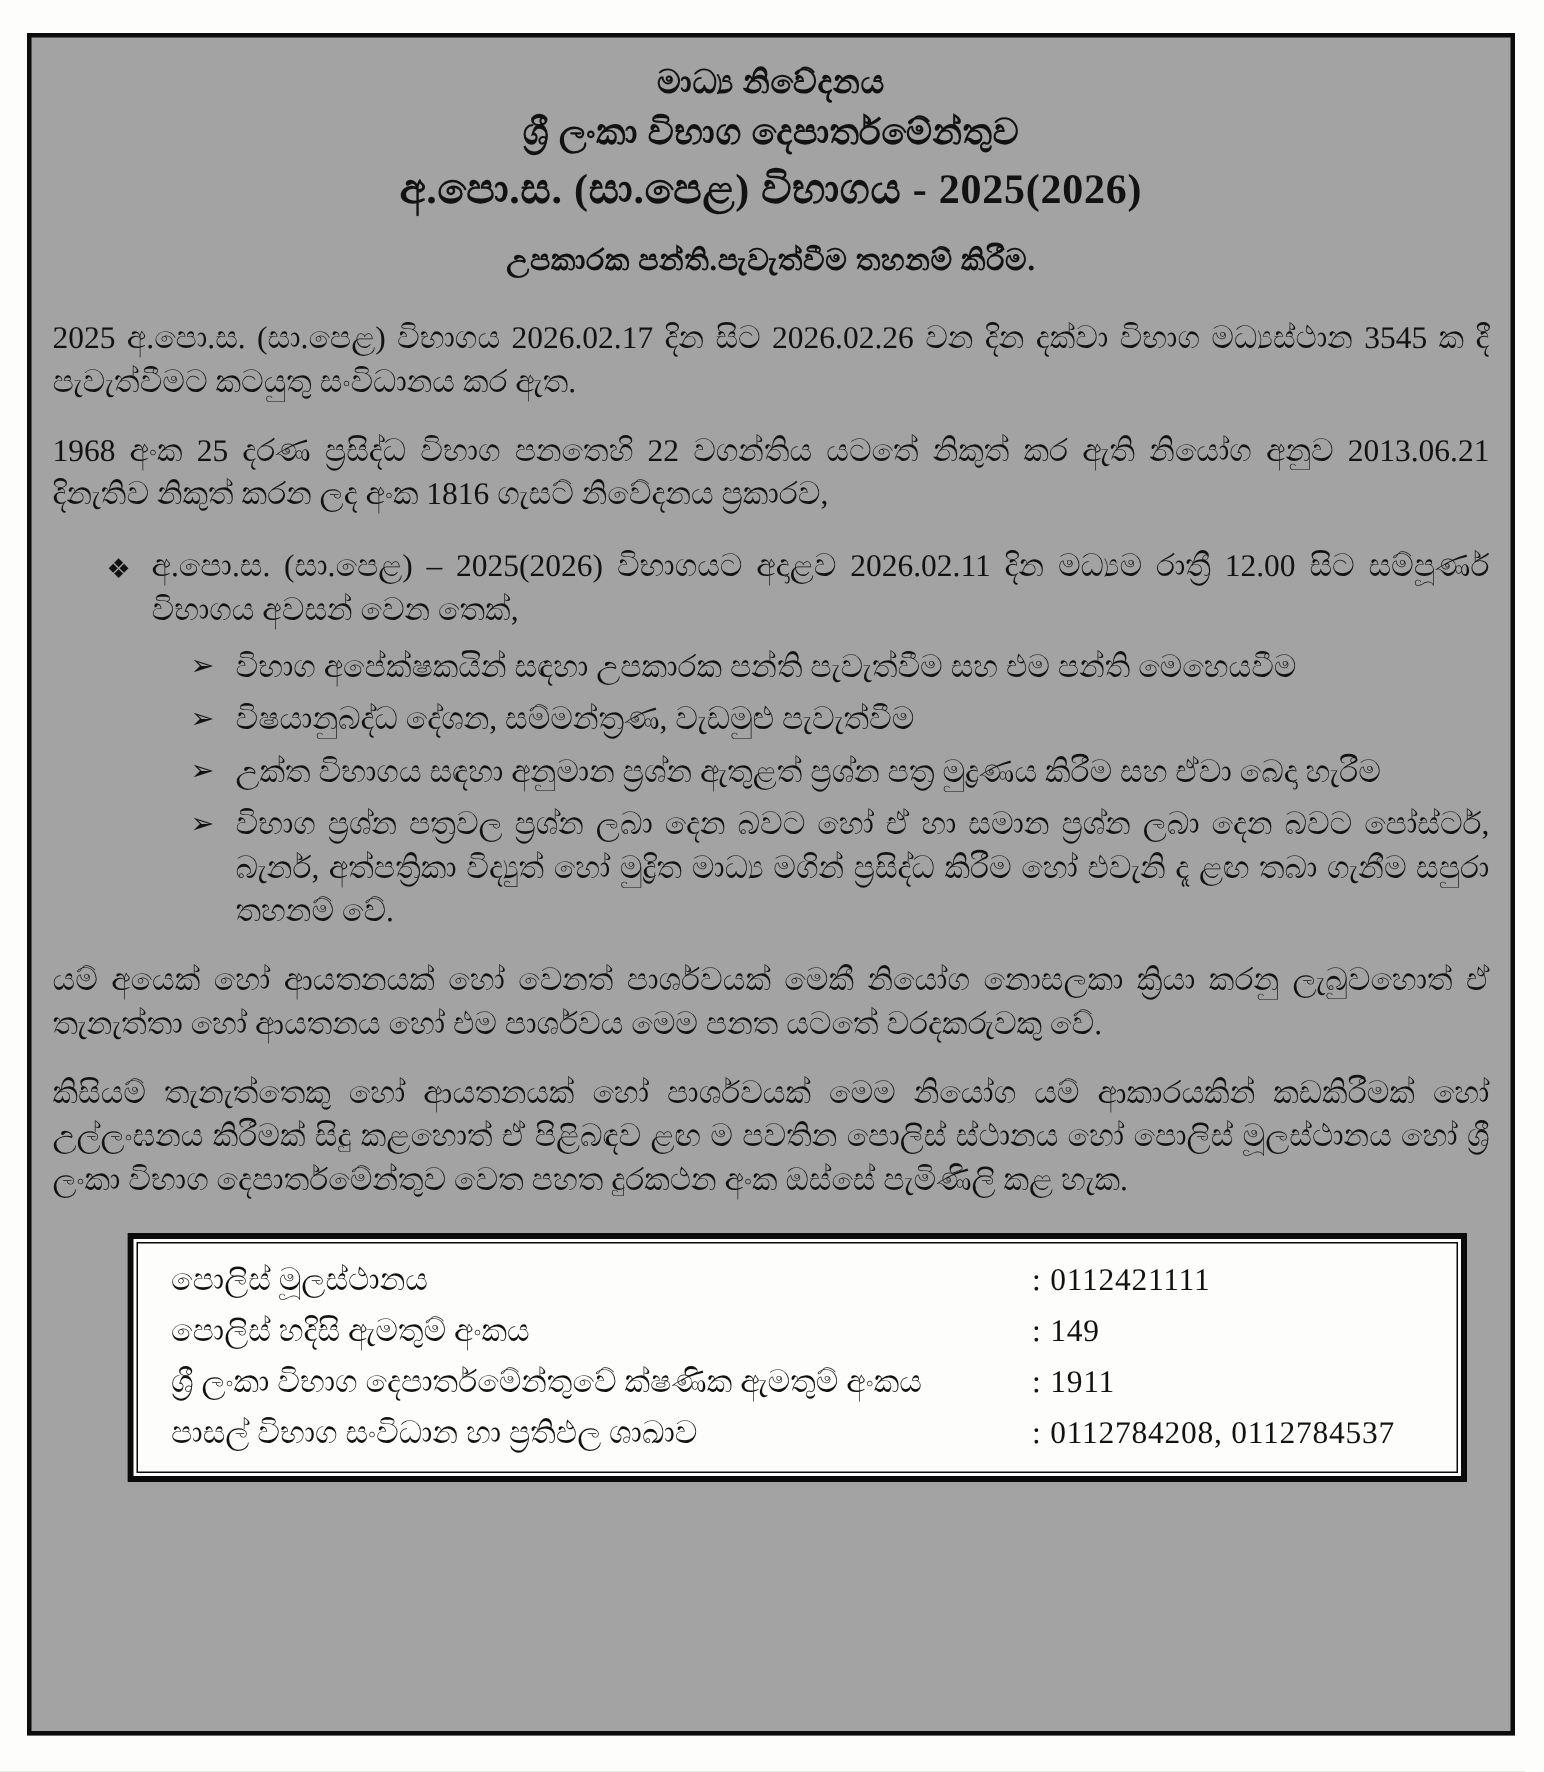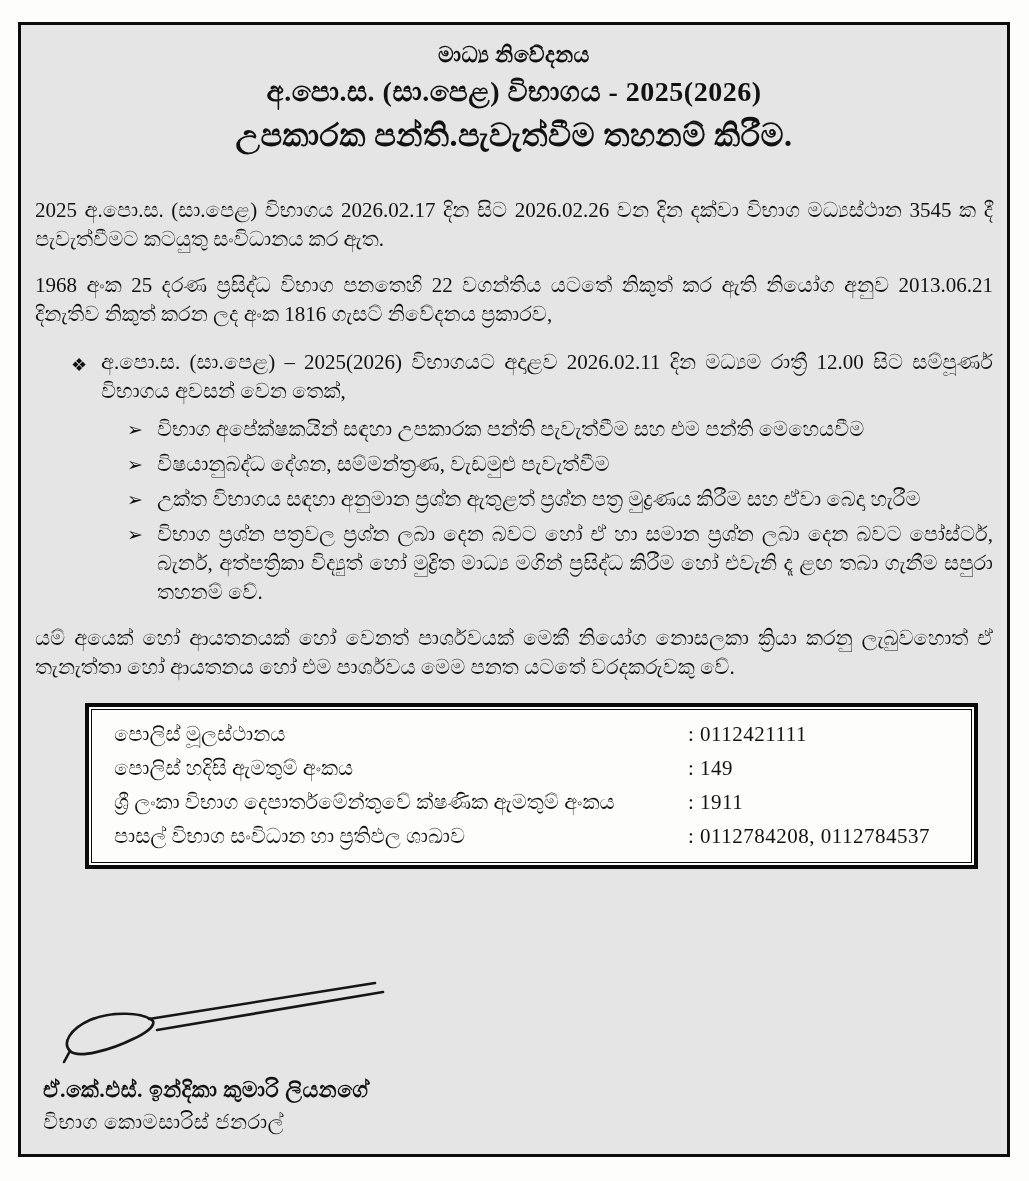--- a/index.html
+++ b/index.html
@@ -14,36 +14,36 @@
     width:1029px; height:1181px;
     background:#fdfdfc;
     overflow:hidden;
   }
   .frame {
     position:absolute;
     left:18px; top:22px;
     width:992px; height:1135px;
     border:3px solid #0c0c0c;
     padding:12px 12px 0 12px;
-    background:#e5e5e5;
+    background:#a3a3a3;
   }
   .hdr { text-align:center; font-weight:bold; }
   .hdr-line { letter-spacing:0.5px; }
   .hdr .l1 { font-size:22px; margin-top:5px; }
   .hdr .l2 { font-size:24px; margin-top:8px; }
   .hdr .l3 { font-size:28px; margin-top:8px; }
-  .hdr .l4 { font-size:32px; margin-top:8px;text-align:center; }
+  .hdr .l4 { font-size:20px; margin-top:20px;text-align:center; }
 
   p.body {
     font-size:21px;
     line-height:29px;
     text-align:justify;
     margin:17px 2px 0 2px;
   }
-  p.first { margin-top:42px; }
+  p.first { margin-top:25px; }
 
   .lead-row {
     position:relative;
     margin:19px 2px 0 2px;
     padding-left:66px;
     font-size:21px;
     line-height:29px;
     text-align:justify;
   }
   .lead-row .marker {
@@ -112,20 +112,21 @@
   }
 </style>
 </head>
 <body>
 
 <div class="page">
   <div class="frame">
 
     <div class="hdr">
       <div class="hdr-line l1">මාධ්‍ය නිවේදනය</div>
+      <div class="hdr-line l2">ශ්‍රී ලංකා විභාග දෙපාර්තමේන්තුව</div>
       <div class="hdr-line l3">අ.පො.ස. (සා.පෙළ) විභාගය - 2025(2026)</div>
       <div class="hdr-line l4">උපකාරක පන්ති.පැවැත්වීම තහනම් කිරීම.</div>
     </div>
 
     <p class="body first">2025 අ.පො.ස. (සා.පෙළ) විභාගය 2026.02.17 දින සිට 2026.02.26 වන දින දක්වා විභාග මධ්‍යස්ථාන 3545 ක දී පැවැත්වීමට කටයුතු සංවිධානය කර ඇත.</p>
 
     <p class="body">1968 අංක 25 දරණ ප්‍රසිද්ධ විභාග පනතෙහි 22 වගන්තිය යටතේ නිකුත් කර ඇති නියෝග අනුව 2013.06.21 දිනැතිව නිකුත් කරන ලද අංක 1816 ගැසට් නිවේදනය ප්‍රකාරව,</p>
 
     <div class="lead-row">
       <span class="marker">❖</span>
@@ -146,20 +147,21 @@
         <span>උක්ත විභාගය සඳහා අනුමාන ප්‍රශ්න ඇතුළත් ප්‍රශ්න පත්‍ර මුද්‍රණය කිරීම සහ ඒවා බෙදා හැරීම</span>
       </div>
       <div class="sub-row">
         <span class="marker">➢</span>
         <span>විභාග ප්‍රශ්න පත්‍රවල ප්‍රශ්න ලබා දෙන බවට හෝ ඒ හා සමාන ප්‍රශ්න ලබා දෙන බවට පෝස්ටර්, බැනර්, අත්පත්‍රිකා විද්‍යුත් හෝ මුද්‍රිත මාධ්‍ය මගින් ප්‍රසිද්ධ කිරීම හෝ එවැනි දෑ ළඟ තබා ගැනීම සපුරා තහනම් වේ.</span>
       </div>
     </div>
 
     <p class="body">යම් අයෙක් හෝ ආයතනයක් හෝ වෙනත් පාර්ශවයක් මෙකී නියෝග නොසලකා ක්‍රියා කරනු ලැබුවහොත් ඒ තැනැත්තා හෝ ආයතනය හෝ එම පාර්ශවය මෙම පනත යටතේ වරදකරුවකු වේ.</p>
 
+    <p class="body">කිසියම් තැනැත්තෙකු හෝ ආයතනයක් හෝ පාර්ශවයක් මෙම නියෝග යම් ආකාරයකින් කඩකිරීමක් හෝ උල්ලංඝනය කිරීමක් සිදු කළහොත් ඒ පිළිබඳව ළඟ ම පවතින පොලිස් ස්ථානය හෝ පොලිස් මූලස්ථානය හෝ ශ්‍රී ලංකා විභාග දෙපාර්තමේන්තුව වෙත පහත දුරකථන අංක ඔස්සේ පැමිණිලි කළ හැක.</p>
 
     <div class="contact-box">
       <div class="contact-inner">
         <div class="box-row">
           <span class="box-label">පොලිස් මූලස්ථානය</span>
           <span class="box-value">: 0112421111</span>
         </div>
         <div class="box-row">
           <span class="box-label">පොලිස් හදිසි ඇමතුම් අංකය</span>
           <span class="box-value">: 149</span>
@@ -168,27 +170,15 @@
           <span class="box-label">ශ්‍රී ලංකා විභාග දෙපාර්තමේන්තුවේ ක්ෂණික ඇමතුම් අංකය</span>
           <span class="box-value">: 1911</span>
         </div>
         <div class="box-row">
           <span class="box-label">පාසල් විභාග සංවිධාන හා ප්‍රතිඵල ශාඛාව</span>
           <span class="box-value">: 0112784208, 0112784537</span>
         </div>
       </div>
     </div>
 
-    <div class="sig-block">
-      <svg class="sig-svg" width="340" height="96" viewBox="0 0 340 96">
-        <g fill="none" stroke="#161616" stroke-width="2.6" stroke-linecap="round">
-          <path d="M100,44 C 90,35 58,34 37,43 C 17,52 9,66 17,74 C 25,82 58,73 80,62 C 93,56 102,49 100,44 Z"></path>
-          <path d="M17,74 L11,85"></path>
-          <path d="M96,42 L322,6"></path>
-          <path d="M104,53 L330,15"></path>
-        </g>
-      </svg>
-      <div class="sig-name">ඒ.කේ.එස්. ඉන්දිකා කුමාරි ලියනගේ</div>
-      <div class="sig-title">විභාග කොමසාරිස් ජනරාල්</div>
-    </div>
 
   </div>
 </div>
 
 </body></html>

